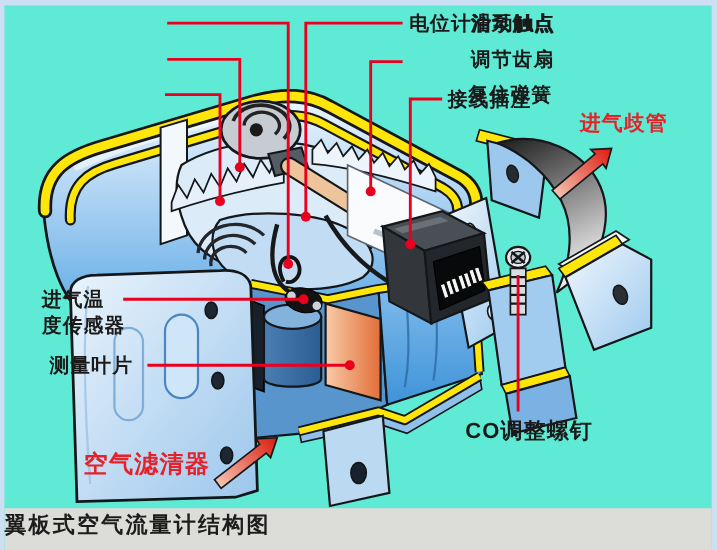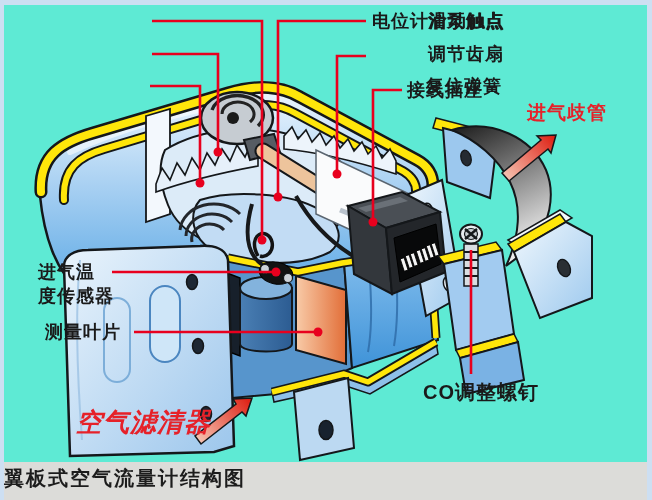--- a/index.html
+++ b/index.html
@@ -218,18 +218,18 @@
   <div class="lbl" style="right:143px;top:39px;">调节齿扇</div>
   <div class="lbl" style="right:145px;top:71px;">复位弹簧</div>
   <div class="lbl" style="left:368px;top:6px;">电位计滑动触点</div>
   <div class="lbl red" style="left:523px;top:97px;font-size:19px;line-height:22px;">进气歧管</div>
   <div class="lbl" style="left:403px;top:75px;">接线插座</div>
   <div class="lbl" style="left:34px;top:255px;line-height:24px;">
     <div>进气温</div>
     <div>度传感器</div>
   </div>
   <div class="lbl" style="right:526px;top:317px;">测量叶片</div>
-  <div class="lbl red" style="left:72px;top:405px;font-size:26px;line-height:24px;font-style:italic;">空气滤清器</div>
+  <div class="lbl red" style="left:72px;top:405px;font-size:22px;line-height:24px;">空气滤清器</div>
   <div class="lbl" style="left:403px;top:376px;font-size:20px;line-height:22px;margin-left:16px;">CO调整螺钉</div>
 
   <div class="caption-band"></div>
   <div class="caption">翼板式空气流量计结构图</div>
 </div>
 
 </body></html>

